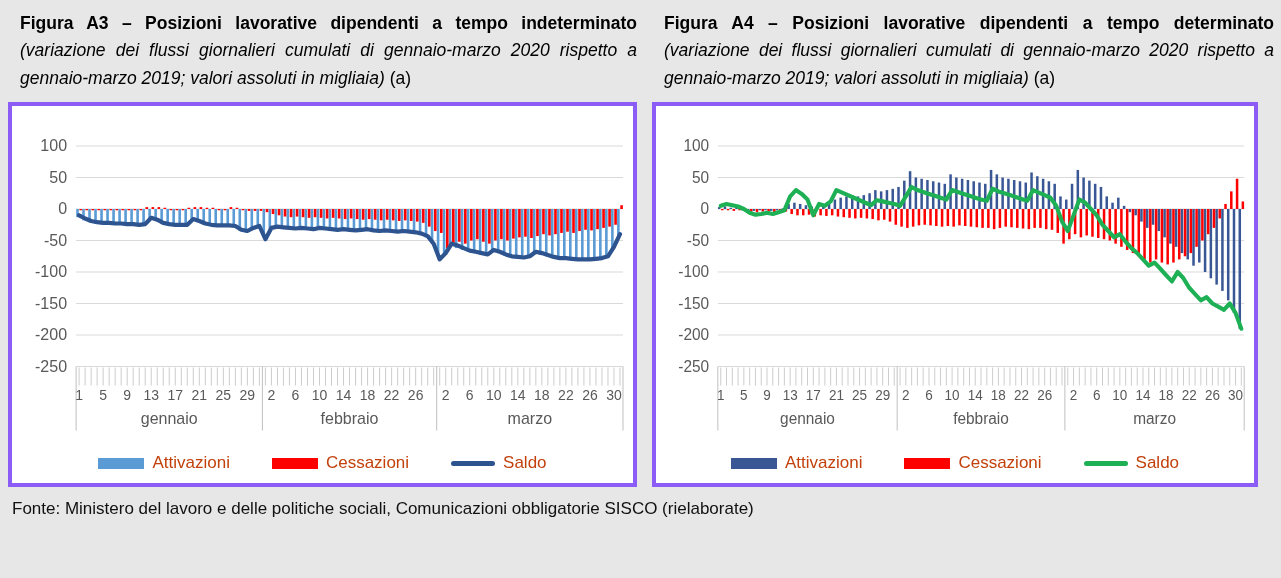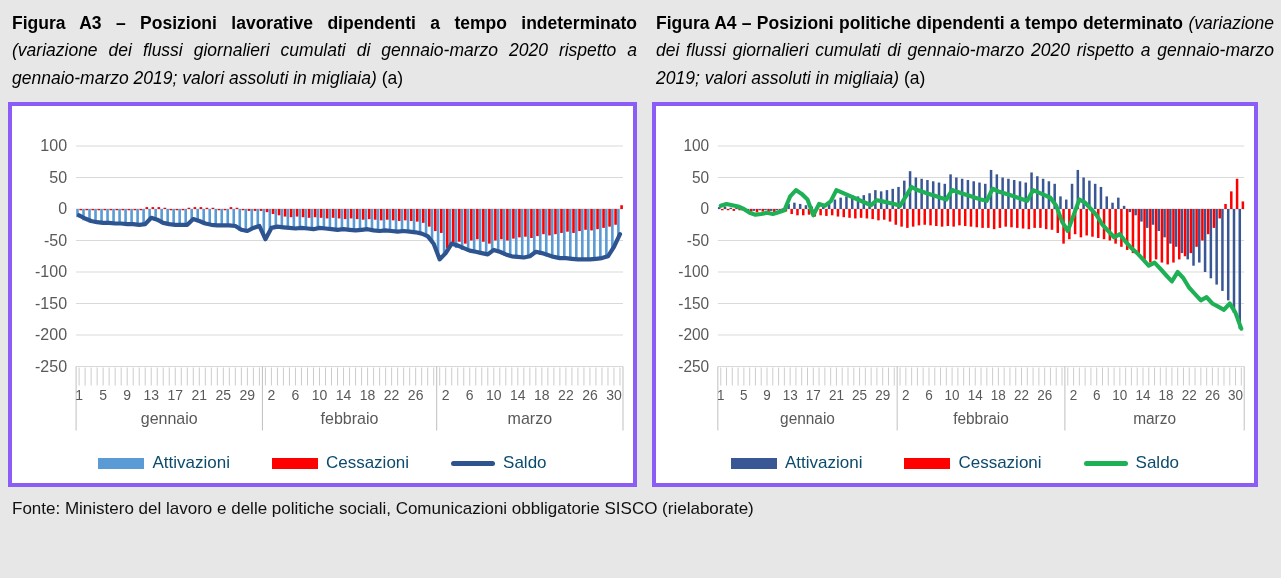--- a/index.html
+++ b/index.html
@@ -8,21 +8,21 @@
     background:#e7e7e7;
     font-family:"Liberation Sans", sans-serif;
     overflow:hidden;
   }
   .page{box-sizing:border-box;width:1281px;height:578px;padding:6px 8px 0 8px;}
   .cols{display:flex;gap:15px;align-items:flex-start;}
   .col{flex:0 0 auto;}
   .col-a3{width:629px;}
   .col-a4{width:622px;}
   .fig-title{
-    margin:4px 0 10px 4px;
+    margin:4px 0 10px 12px;
     font-size:17.5px;line-height:1.57;
     color:#000;text-align:justify;
   }
   .fig-title b{font-weight:bold;}
   .fig-title i{font-style:italic;}
   .panel{
     background:#ffffff;
     border:4px solid #8b5cf6;
     box-sizing:border-box;
     padding:8px 4px 4px 4px;
@@ -31,21 +31,21 @@
   .panel-a3{width:629px;}
   .panel-a4{width:606px;}
   .chart-svg{display:block;width:100%;height:330px;}
   .legend{
     display:flex;justify-content:center;align-items:center;
     gap:42px;height:38px;
   }
   .legend-item{display:flex;align-items:center;gap:8px;}
   .legend-swatch-bar{width:46px;height:11px;display:inline-block;}
   .legend-swatch-line{width:44px;height:5px;border-radius:3px;display:inline-block;}
-  .legend-label{font-size:17px;color:#0c4a6e;}
+  .legend-label{font-size:17px;color:#c2410c;}
   .fonte{
     margin:12px 0 0 4px;
     font-size:17px;color:#111;
   }
 </style>
 </head>
 <body>
 
 <div class="page">
   <div class="cols">
@@ -390,21 +390,21 @@
             </div>
             <div class="legend-item">
               <span class="legend-swatch-line" style="background: rgb(46, 84, 144);"></span>
               <span class="legend-label">Saldo</span>
             </div>
           </div>
       </div>
     </div>
 
     <div class="col col-a4">
-      <p class="fig-title"><b>Figura A4 – Posizioni politiche dipendenti a tempo determinato</b> <i>(variazione dei flussi giornalieri cumulati  di gennaio-marzo 2020 rispetto a gennaio-marzo 2019; valori assoluti in migliaia)</i> <span>(a)</span></p>
+      <p class="fig-title"><b>Figura A4 – Posizioni lavorative dipendenti a tempo determinato</b> <i>(variazione dei flussi giornalieri cumulati  di gennaio-marzo 2020 rispetto a gennaio-marzo 2019; valori assoluti in migliaia)</i> <span>(a)</span></p>
       <div class="panel panel-a4">
         <svg class="chart-svg" id="chart-1" viewBox="0 0 612 330" preserveAspectRatio="none">
             <line x1="60" y1="32" x2="606" y2="32" stroke="#d9d9d9" stroke-width="1"></line>
             <text x="51" y="37.5" text-anchor="end" font-size="16" fill="#595959">100</text>
             <line x1="60" y1="63.5" x2="606" y2="63.5" stroke="#d9d9d9" stroke-width="1"></line>
             <text x="51" y="69" text-anchor="end" font-size="16" fill="#595959">50</text>
             <line x1="60" y1="95" x2="606" y2="95" stroke="#d9d9d9" stroke-width="1"></line>
             <text x="51" y="100.5" text-anchor="end" font-size="16" fill="#595959">0</text>
             <line x1="60" y1="126.5" x2="606" y2="126.5" stroke="#d9d9d9" stroke-width="1"></line>
             <text x="51" y="132" text-anchor="end" font-size="16" fill="#595959">-50</text>

